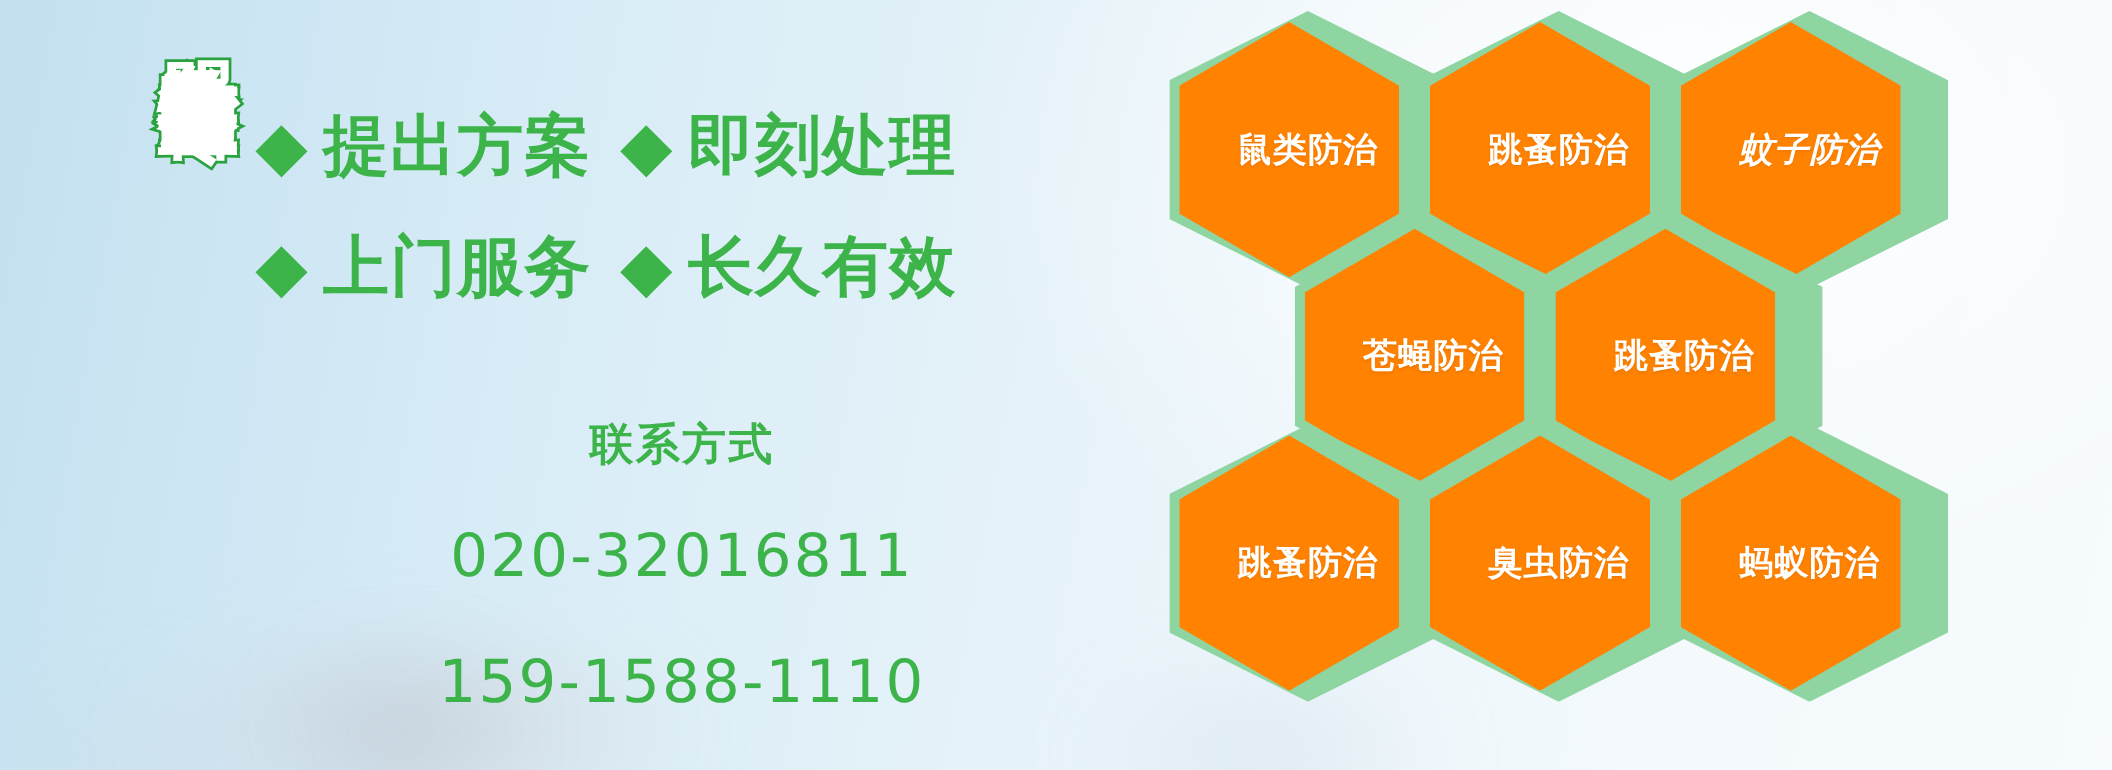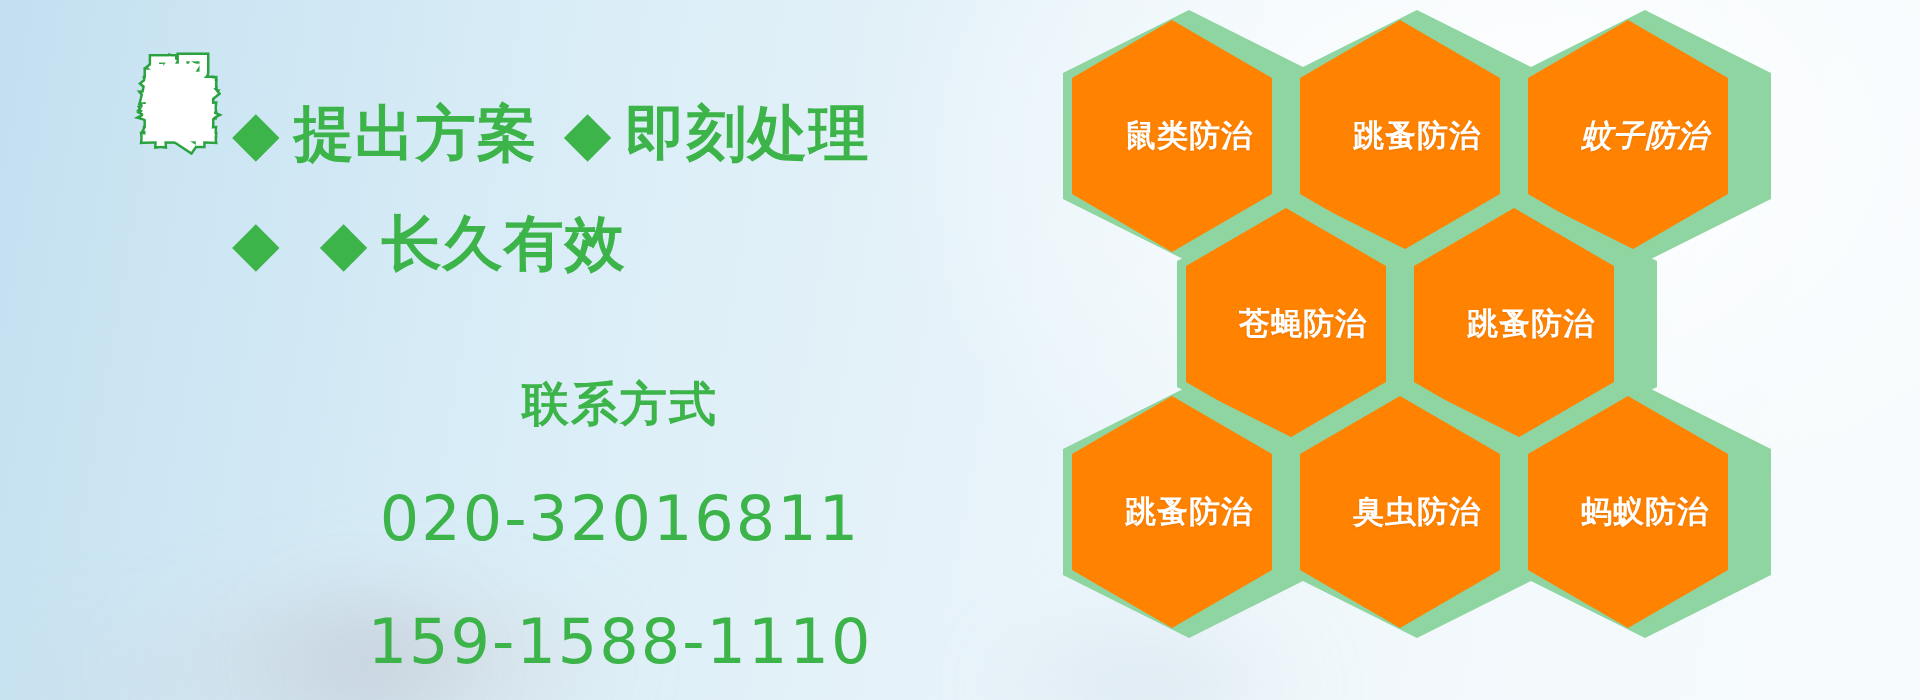--- a/index.html
+++ b/index.html
@@ -61,26 +61,26 @@
     font-size:60px;font-weight:bold;line-height:1;
     letter-spacing:1px;white-space:nowrap;
     font-family:"DejaVu Sans","Liberation Sans",sans-serif;
     text-align:center;
   }
   .gap{width:26px;}
 
   
   #contact{position:absolute;left:300px;top:382px;width:640px;text-align:center;}
   #contact-title{
-    color:#3cb44a;font-size:47px;font-weight:bold;line-height:1.1;
+    color:#3cb44a;font-size:40px;font-weight:bold;line-height:1.1;
     letter-spacing:2px;margin-bottom:14px;
-    font-family:Liberation Mono, monospace;
+    font-family:Liberation Serif, serif;
   }
   .phone{
-    color:#3cb44a;font-size:62px;font-weight:normal;line-height:1.25;
+    color:#3cb44a;font-size:54px;font-weight:normal;line-height:1.25;
     letter-spacing:2px;
     font-family:"DejaVu Sans","Liberation Sans",sans-serif;
     margin-top:46px;
   }
 
   
   #honeycomb{position:absolute;left:1063px;top:0px;width:800px;height:700px;}
   .hex{
     position:absolute;width:252px;height:252px;
     display:flex;align-items:center;justify-content:center;
@@ -123,20 +123,21 @@
       <div class="gap"></div>
       <div class="feature-item">
         <span class="diamond">◆</span>
         <span class="feature-text">即刻处理</span>
       </div>
     </div>
 
     <div class="feature-row">
       <div class="feature-item">
         <span class="diamond">◆</span>
+        <span class="feature-text">上门服务</span>
       </div>
       <div class="gap"></div>
       <div class="feature-item">
         <span class="diamond">◆</span>
         <span class="feature-text">长久有效</span>
       </div>
     </div>
 
   </div>
 

